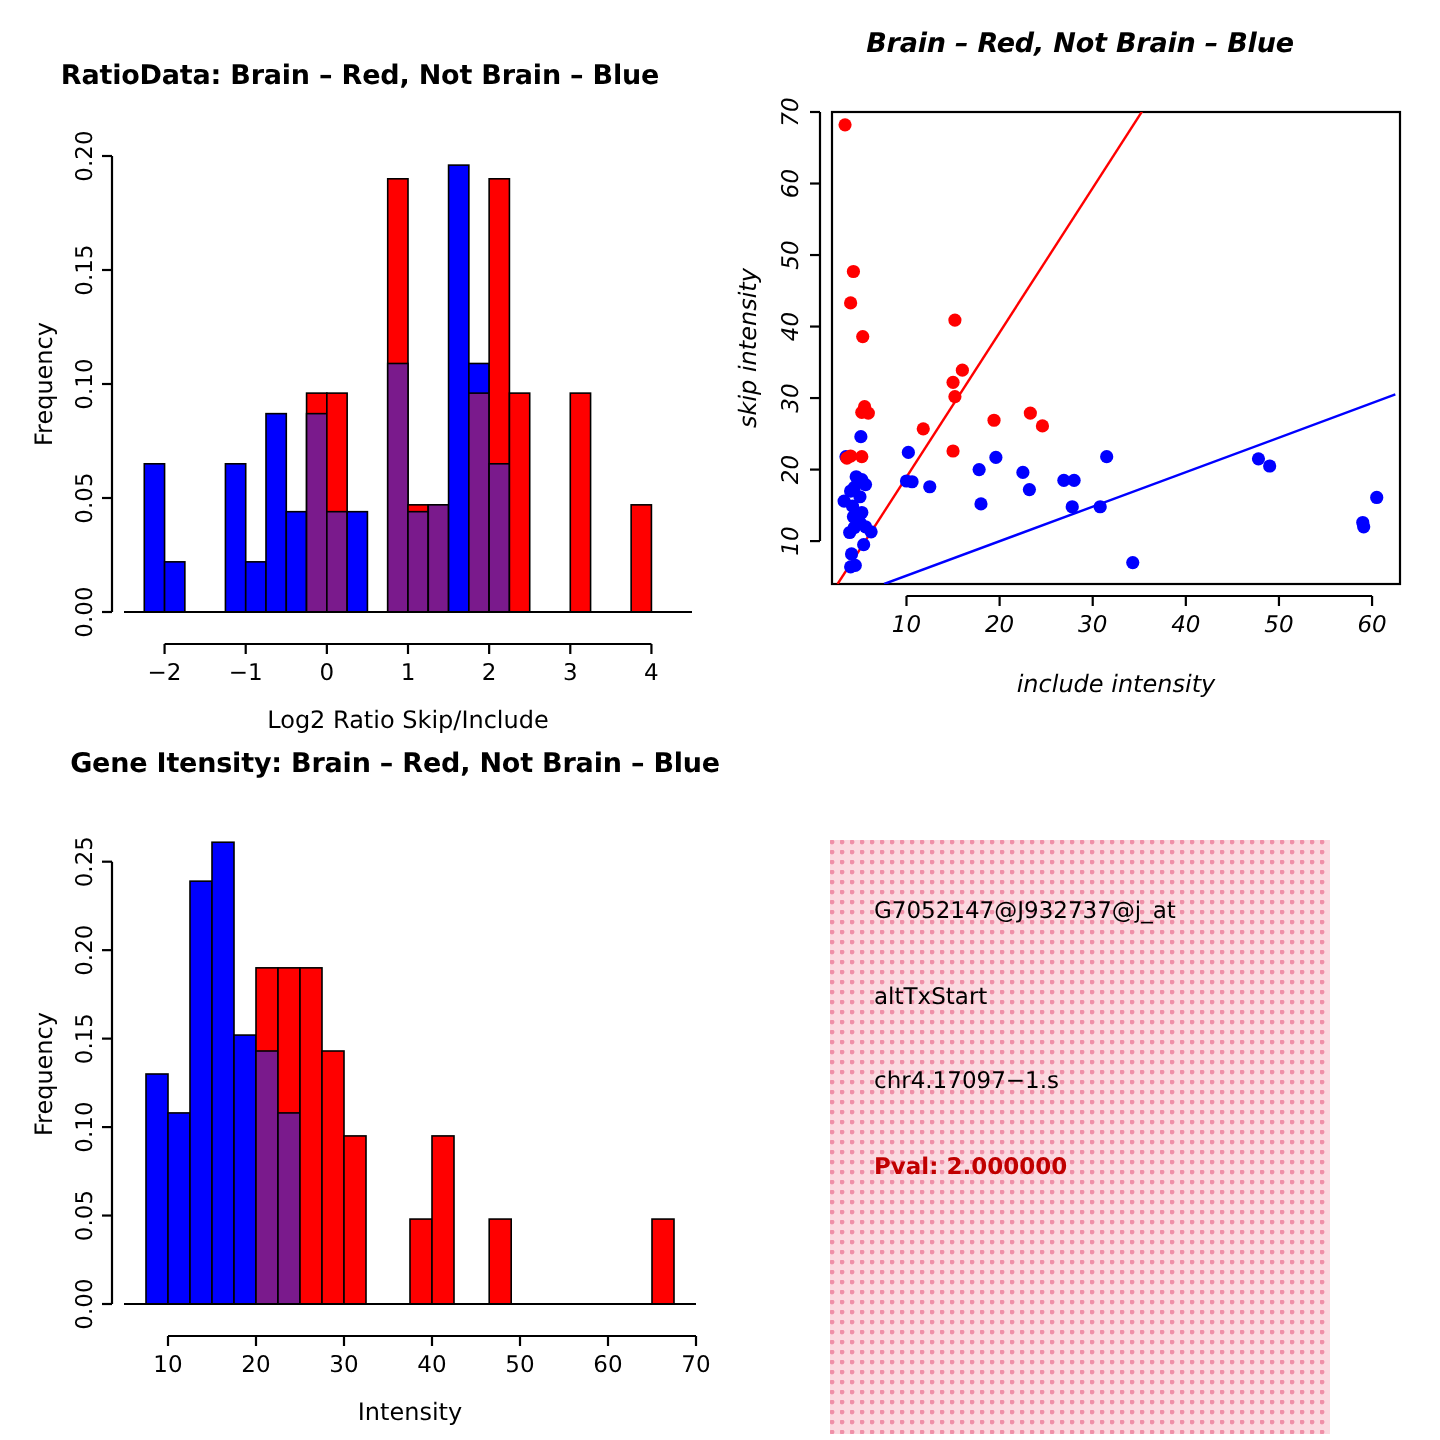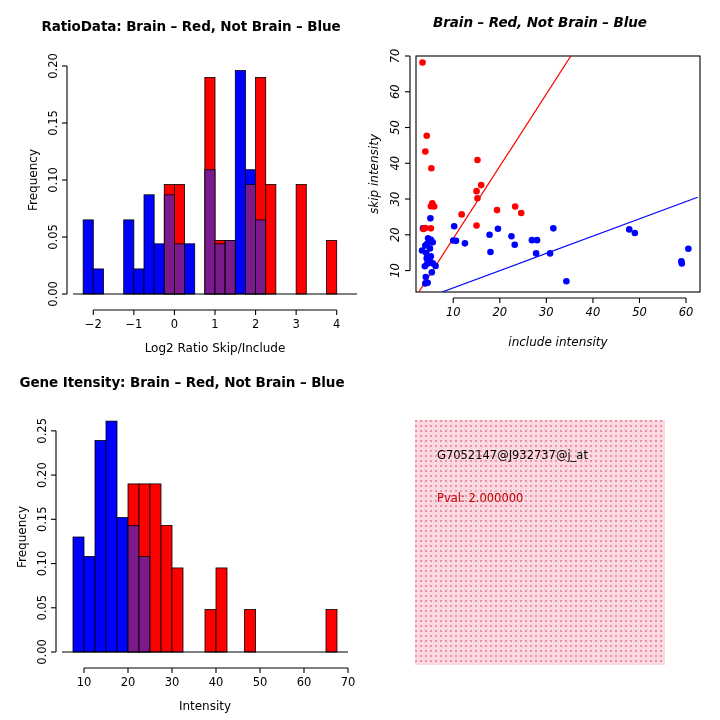--- a/index.html
+++ b/index.html
@@ -1,58 +1,58 @@
 <!DOCTYPE html>
 <html><head>
 <meta charset="utf-8">
 <style>
   html,body{margin:0;padding:0;background:#ffffff;}
   body{width:720px;height:720px;font-family:"DejaVu Sans",sans-serif;overflow:hidden;}
   .page{position:relative;width:720px;height:720px;background:#fff;}
   .panel{position:absolute;}
   
-  #panel-ratio-hist{left:0;top:4px;width:360px;height:360px;margin-left:11px;}
+  #panel-ratio-hist{left:0;top:16px;width:360px;height:360px;}
   #panel-scatter{left:360px;top:0;width:360px;height:360px;font-style:italic;}
   #panel-gene-hist{left:0;top:360px;width:360px;height:360px;}
   #panel-info{left:360px;top:360px;width:360px;height:360px;}
 
   .plot-title{
     position:absolute;left:0;right:0;top:14px;
     text-align:center;font-weight:bold;font-size:13.5px;
     color:#000;font-family:"DejaVu Sans",sans-serif;
     letter-spacing:-0.1px;
   }
-  .gene-title{text-align:center;padding-left:4px;}
+  .gene-title{text-align:right;padding-left:4px;}
 
   
   .plot-svg{position:absolute;left:0;top:0;width:360px;height:360px;}
 
   text{font-family:"DejaVu Sans",sans-serif;fill:#000;}
   .tick-label{font-size:11.5px;}
   .axis-title{font-size:12px;}
 
   
   #info-box{
-    position:absolute;left:55px;top:60px;width:250px;height:245px;
+    position:absolute;left:55px;top:60px;width:250px;height:297px;
     background:#7dd3fc;
   }
   #info-box .pattern{
     position:absolute;left:0;top:0;right:0;bottom:0;
     background-image:
       radial-gradient(circle at 1px 1px, rgba(235,120,150,.75) 1px, rgba(0,0,0,0) 1.4px);
     background-size:5px 5px;
     background-color:#fbd9e0;
   }
   #info-box .lines{position:absolute;left:22px;top:30px;right:6px;}
   .info-line{
     font-size:11.5px;color:#000;line-height:1;
     margin-bottom:31px;white-space:nowrap;
     font-family:"DejaVu Sans",sans-serif;
   }
-  .info-line.pval{color:#c00000;margin-bottom:16px;}
+  .info-line.pval{color:#c00000;margin-bottom:16px;font-weight:bold;}
 </style>
 </head>
 <body>
 
 <div class="page">
 
   <div class="panel" id="panel-ratio-hist">
     <div class="plot-title">RatioData: Brain – Red, Not Brain – Blue</div>
     <svg class="plot-svg" id="svg-ratio" viewBox="0 0 360 360">
         <g>
@@ -275,18 +275,20 @@
           <text x="26" y="177" text-anchor="middle" class="axis-title" transform="rotate(-90 26 177)">Frequency</text>
         </g>
       </svg>
   </div>
 
   <div class="panel" id="panel-info">
     <div id="info-box">
       <div class="pattern"></div>
       <div class="lines">
         <div class="info-line">G7052147@J932737@j_at</div>
+        <div class="info-line">altTxStart</div>
+        <div class="info-line">chr4.17097−1.s</div>
         <div class="info-line pval">Pval: 2.000000</div>
       </div>
     </div>
   </div>
 
 </div>
 
 </body></html>

